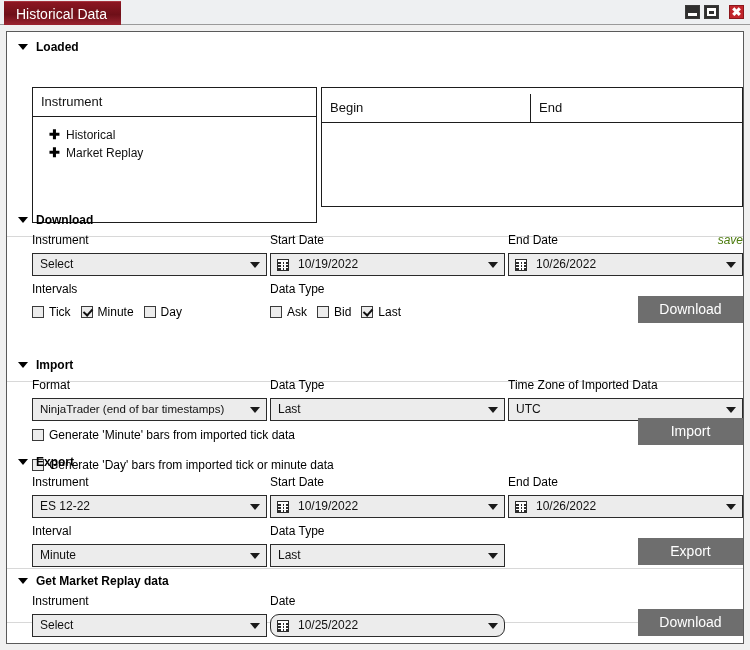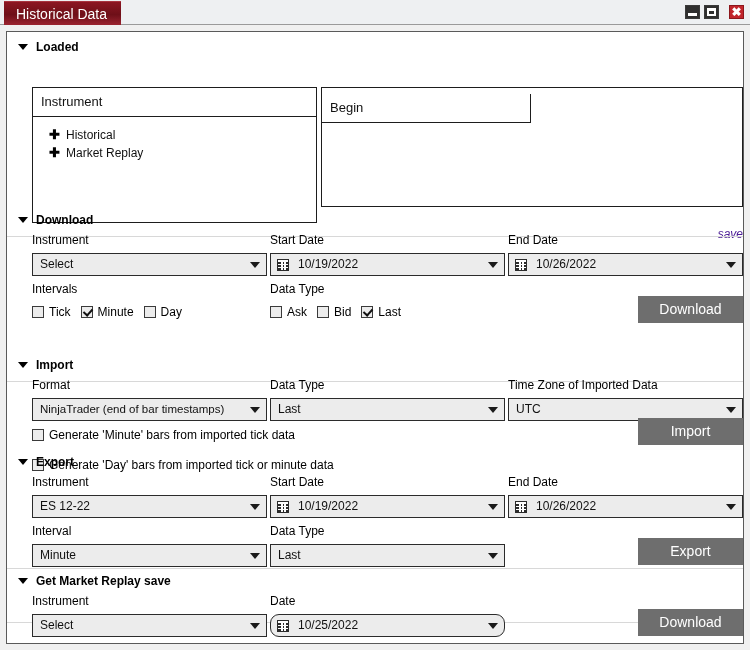--- a/index.html
+++ b/index.html
@@ -284,26 +284,26 @@
     box-sizing: border-box;
     border-bottom: 1px solid #1d1d1d;
     color: #111;
     white-space: nowrap;
     margin-top: 6px;
   }
   #gh-begin { left: 0; width: 209px; border-right: 1px solid #1d1d1d; }
   #gh-end { left: 209px; width: 211px; }
   #savelink {
     position: absolute;
-    left: 640px; top: 195px;
+    left: 640px; top: 201px;
     width: 96px;
     text-align: right;
     font-size: 12px;
     font-style: italic;
-    color: #4c1d95;
+    color: #4d7c0f;
   }
 </style>
 </head>
 <body>
 
 <div id="window">
 
   <div id="titlebar">
     <div id="tab">
       <span>Historical Data</span>
@@ -330,20 +330,21 @@
       <div class="treeitem" style="top:38px;">
         <span class="plus">✚</span><span class="tlabel">Historical</span>
       </div>
       <div class="treeitem" style="top:56px;">
         <span class="plus">✚</span><span class="tlabel">Market Replay</span>
       </div>
     </div>
 
     <div id="grid">
       <div class="gridhead" id="gh-begin">Begin</div>
+      <div class="gridhead" id="gh-end">End</div>
     </div>
 
     <div id="savelink">save</div>
 
     <div class="sec-rule" style="left:0px; top:204px; width:736px;"></div>
     <div class="sec-head" style="left:11px; top:180px;">
       <span class="tri"></span><span>Download</span>
     </div>
 
     <div class="lab" style="left:25px; top:201px;">Instrument</div>
@@ -468,21 +469,21 @@
     <div class="lab" style="left:263px; top:492px;">Data Type</div>
     <div class="combo" style="left:263px; top:512px; width:235px;">
       <span class="ctext">Last</span>
       <span class="carat"></span>
     </div>
 
     <div class="btn" style="left:631px; top:506px; width:105px;">Export</div>
 
     <div class="sec-rule" style="left:0px; top:536px; width:736px;"></div>
     <div class="sec-head" style="left:11px; top:541px;">
-      <span class="tri"></span><span>Get Market Replay save</span>
+      <span class="tri"></span><span>Get Market Replay data</span>
     </div>
 
     <div class="lab" style="left:25px; top:562px;">Instrument</div>
     <div class="combo" style="left:25px; top:582px; width:235px;">
       <span class="ctext">Select</span>
       <span class="carat"></span>
     </div>
 
     <div class="lab" style="left:263px; top:562px;">Date</div>
     <div class="combo withicon" style="left:263px; top:582px; width:235px;border-radius:9px;">

